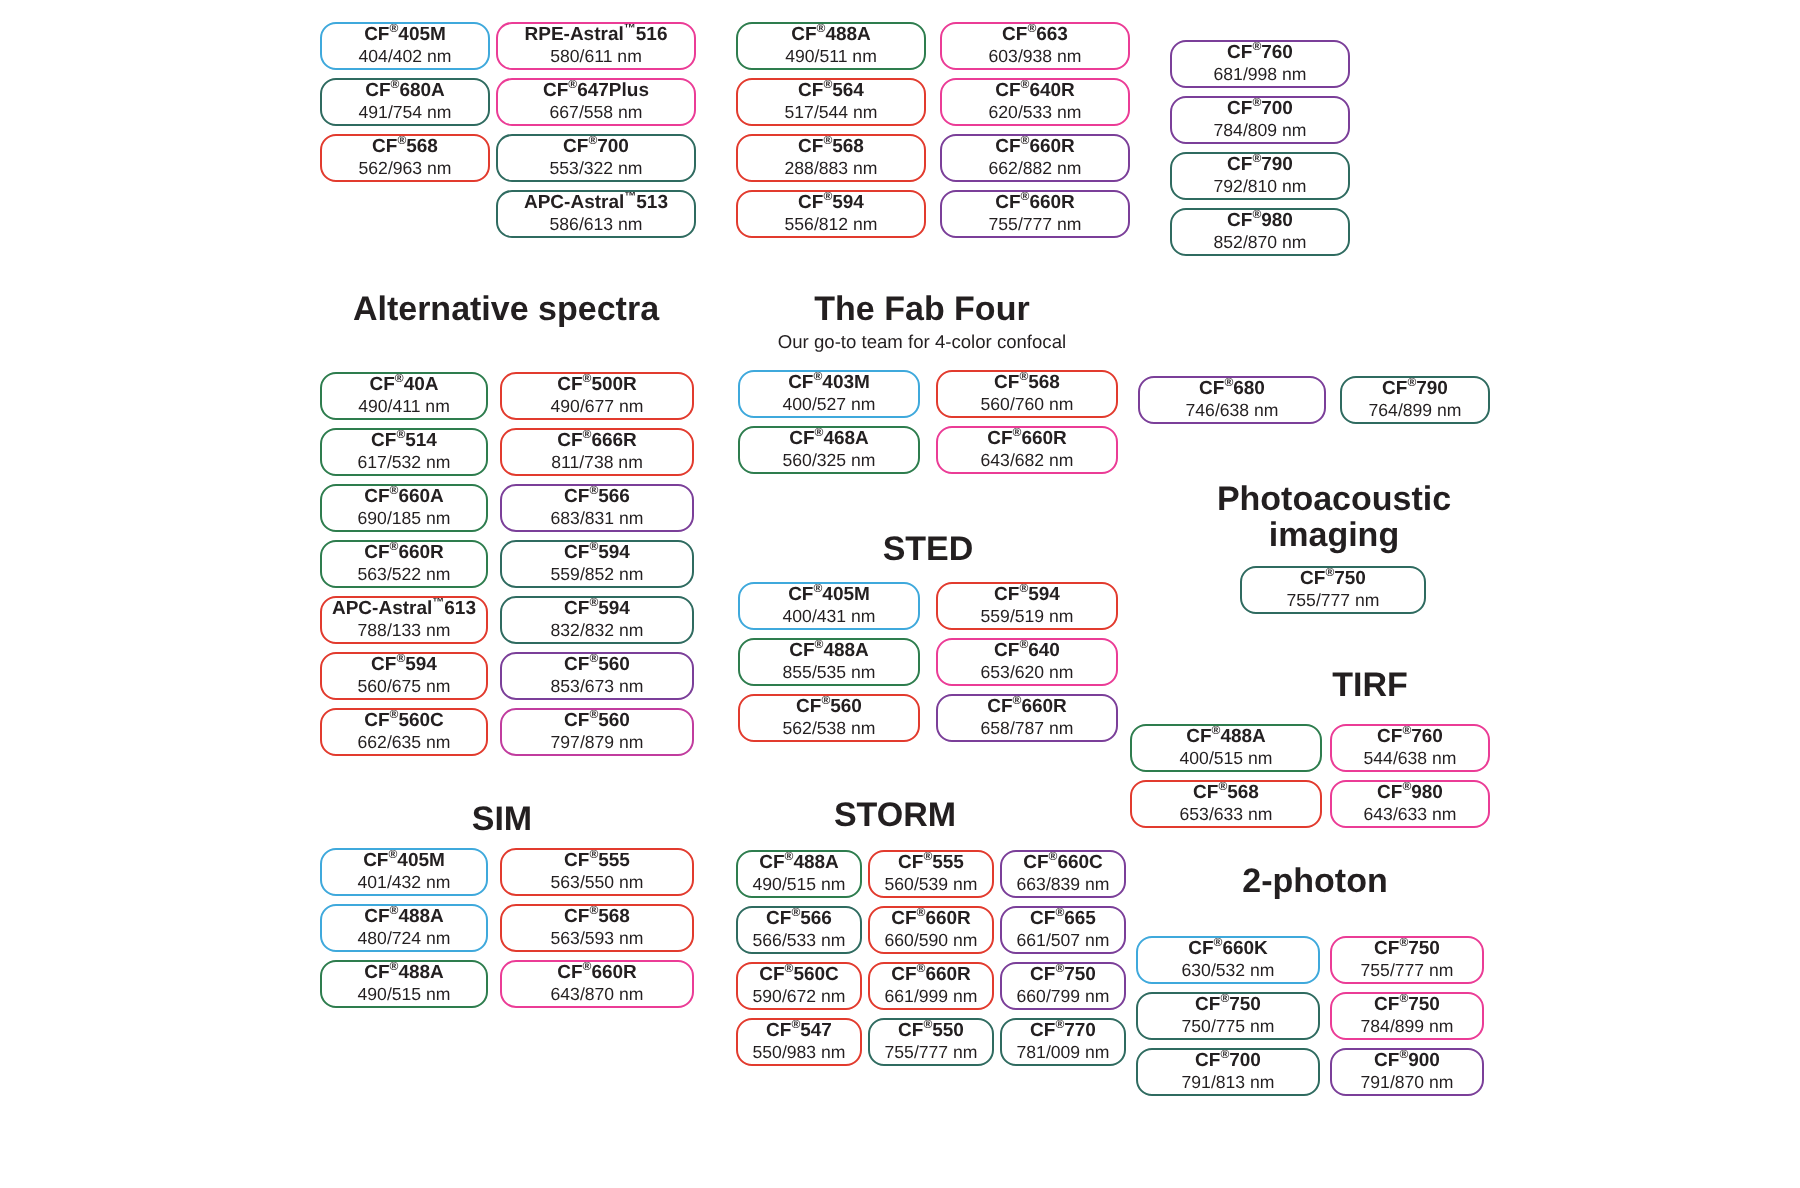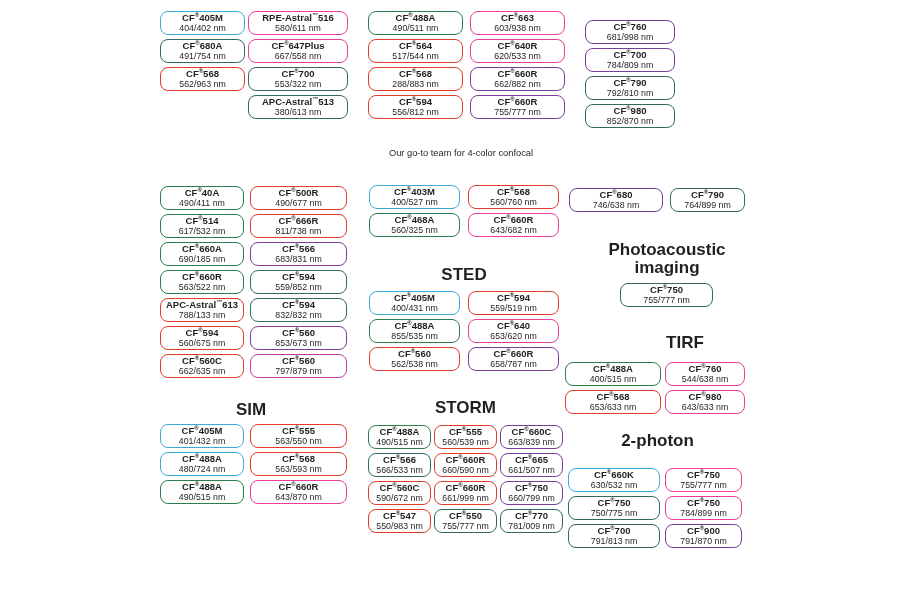--- a/index.html
+++ b/index.html
@@ -18,37 +18,39 @@
     line-height:1.12;padding:1px 2px;overflow:hidden;white-space:nowrap;
   }
   .badge .nm{font-size:9.5px;font-weight:bold;}
   .badge .nm sup{font-size:6px;vertical-align:super;}
   .badge .wl{font-size:8.8px;}
 </style>
 </head>
 <body>
 
 <div class="sec-hdr" style="left:140px;top:146px;width:226px;">
+  <div class="sec-title">Alternative spectra</div>
 </div>
 <div class="sec-hdr" style="left:355px;top:146px;width:212px;">
+  <div class="sec-title">The Fab Four</div>
   <div class="sec-sub">Our go-to team for 4-color confocal</div>
 </div>
 <div class="sec-hdr" style="left:368px;top:266px;width:192px;">
   <div class="sec-title">STED</div>
 </div>
 <div class="sec-hdr" style="left:606px;top:241px;width:122px;">
   <div class="sec-title">Photoacoustic imaging</div>
 </div>
 <div class="sec-hdr" style="left:615px;top:334px;width:140px;">
   <div class="sec-title">TIRF</div>
 </div>
 <div class="sec-hdr" style="left:155px;top:401px;width:192px;">
   <div class="sec-title">SIM</div>
 </div>
-<div class="sec-hdr" style="left:368px;top:399px;width:195px;">
+<div class="sec-hdr" style="left:350px;top:399px;width:195px;">
   <div class="sec-title">STORM</div>
 </div>
 <div class="sec-hdr" style="left:570px;top:432px;width:175px;">
   <div class="sec-title">2-photon</div>
 </div>
 
 <div id="board">
     <div class="badge-col" style="left: 160px; top: 11px; width: 85px;">
       <div class="badge" style="border-color: rgb(63, 169, 220);">
         <span class="nm">CF<sup>®</sup>405M</span>
@@ -71,21 +73,21 @@
       <div class="badge" style="border-color: rgb(235, 60, 150);">
         <span class="nm">CF<sup>®</sup>647Plus</span>
         <span class="wl">667/558 nm</span>
       </div>
       <div class="badge" style="border-color: rgb(47, 107, 96);">
         <span class="nm">CF<sup>®</sup>700</span>
         <span class="wl">553/322 nm</span>
       </div>
       <div class="badge" style="border-color: rgb(47, 107, 96);">
         <span class="nm">APC-Astral<sup>™</sup>513</span>
-        <span class="wl">380/613 nm</span>
+        <span class="wl">586/613 nm</span>
       </div>
     </div>
     <div class="badge-col" style="left: 368px; top: 11px; width: 95px;">
       <div class="badge" style="border-color: rgb(46, 125, 78);">
         <span class="nm">CF<sup>®</sup>488A</span>
         <span class="wl">490/511 nm</span>
       </div>
       <div class="badge" style="border-color: rgb(226, 59, 46);">
         <span class="nm">CF<sup>®</sup>564</span>
         <span class="wl">517/544 nm</span>

